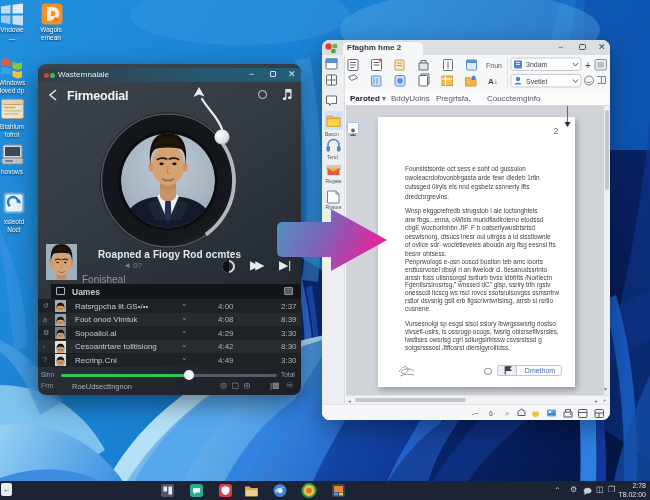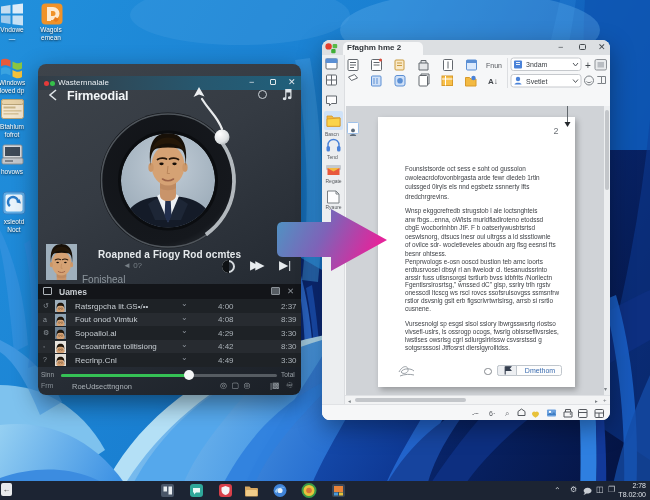--- a/index.html
+++ b/index.html
@@ -129,21 +129,21 @@
       <rect x="3.5" y="4.5" width="17" height="17" rx="2" fill="#eaf4fc"></rect>
       <path d="M8,16 a5,5 0 1 1 8,-4" fill="none" stroke="#2a7bc8" stroke-width="2.4"></path>
       <path d="M17.5,9 l1.5,4.5 l-4.5,-1 z" fill="#2a7bc8"></path>
     </svg>
     <div class="dlab" style="left:-6px;top:218px;width:40px;">xsleotd</div>
     <div class="dlab" style="left:-6px;top:226px;width:40px;">Noct</div>
   </div>
 
   <div id="player" class="abs" style="left:38px;top:64px;width:263px;height:331px;border-radius:8px;overflow:hidden;box-shadow:0 8px 24px rgba(0,0,0,0.45);background:linear-gradient(150deg,#3e444b 0%,#353b43 35%,#272d35 68%,#1a1f26 100%);">
 
-    <div class="abs" style="left:0;top:12px;width:290px;height:14px;background:linear-gradient(90deg,#343d46 0%,#27576e 55%,#1e627f 100%);">
+    <div class="abs" style="left:0;top:4px;width:290px;height:14px;background:linear-gradient(90deg,#343d46 0%,#27576e 55%,#1e627f 100%);">
       <div class="abs" style="left:6px;top:5px;width:5px;height:5px;border-radius:50%;background:#e33a3a;"></div>
       <div class="abs" style="left:12px;top:5px;width:5px;height:5px;border-radius:50%;background:#35c04a;"></div>
       <div class="abs" style="left:20px;top:2px;font-size:8px;color:#e8eef2;">Wasternnalale</div>
       <div class="abs" style="left:211px;top:1px;font-size:9px;color:#dfe7ec;letter-spacing:6px;">−</div>
       <div class="abs" style="left:232px;top:2.5px;width:6px;height:6px;border:1px solid #dfe7ec;border-radius:1px;"></div>
       <div class="abs" style="left:250px;top:1px;font-size:9px;color:#dfe7ec;">✕</div>
     </div>
 
     <svg class="abs" width="10" height="12" viewBox="0 0 10 12" style="left:10px;top:25px;">
         <path d="M8,1 L2,6 L8,11" fill="none" stroke="#dfe4e8" stroke-width="1.6"></path>
@@ -226,21 +226,21 @@
         </svg>
     </div>
     <div class="abs" style="left:44px;top:185px;font-size:10px;font-weight:bold;color:#e6eaed;letter-spacing:0.1px;padding-left:16px;">Roapned a Fiogy Rod ocmtes</div>
     <div class="abs" style="left:44px;top:198px;font-size:10px;color:#8d969d;margin-top:12px;">Fonisheal</div>
     <div class="abs" style="left:85px;top:197px;font-size:8px;color:#777f86;">◄ 0?</div>
     <div class="abs" style="left:184px;top:196px;width:13px;height:13px;border:2px solid #d6dbdf;border-radius:50%;"></div>
     <div class="abs" style="left:184px;top:196px;width:7px;height:13px;border-radius:7px 0 0 7px;background:#0e1114;"></div>
     <div class="abs" style="left:212px;top:194px;font-size:12px;color:#e8ecef;letter-spacing:-4px;">▶▶</div>
     <div class="abs" style="left:241px;top:194px;font-size:12px;color:#e8ecef;">▶<span style="font-size:11px;position:relative;left:0px;top:-0.5px;">|</span></div>
 
-    <div class="abs" style="left:0;top:220px;width:263px;height:15px;background:#131519;">
+    <div class="abs" style="left:13px;top:220px;width:263px;height:15px;background:#131519;">
       <div class="abs" style="left:5px;top:3px;width:9px;height:8px;border:1.2px solid #aeb4ba;border-radius:1px;"></div>
       <div class="abs" style="left:21px;top:3px;font-size:8.5px;color:#c8cdd2;font-weight:bold;">Uames</div>
       <div class="abs" style="left:233px;top:3px;width:9px;height:8px;border:1px solid #8b9197;background:#565c62;border-radius:1px;"></div>
       <div class="abs" style="left:249px;top:2px;font-size:8.5px;color:#8b9197;">✕</div>
     </div>
 
     <div id="plrows" class="abs" style="left:0;top:235px;width:263px;">
       <div class="plrow" style="background:#1e2226;">
           <span class="plg">↺</span>
           <span class="plt"><svg width="11" height="12" viewBox="106 52 48 56">
@@ -373,20 +373,26 @@
         <circle cx="173" cy="24" r="2.2" fill="#4a82d8"></circle>
           <path d="M169.5,29.5 c0,-2.5 7,-2.5 7,0 z" fill="#4a82d8"></path>
         <text x="181" y="28.5" font-size="7" fill="#3c4045">Svetlet</text>
         <path d="M228,24.5 l2.5,3 l2.5,-3" fill="none" stroke="#55595e" stroke-width="1"></path>
         <circle cx="244" cy="25.5" r="4.5" fill="none" stroke="#7b8085"></circle>
           <path d="M241.5,26.5 c1,1.5 4,1.5 5,0" fill="none" stroke="#7b8085"></path>
         <path d="M252.5,21.5 h4 v7 h-4 m0,-7 h-0.5 m4.5,0 h4 v7 h-4" fill="none" stroke="#7b8085"></path>
       </svg>
     </div>
 
+    <div class="abs" style="left:23px;top:51.5px;width:264.5px;height:14.5px;background:#fbfbfc;border-bottom:1px solid #d8dadd;">
+      <div class="abs" style="left:5px;top:3px;font-size:8px;font-weight:bold;color:#17191c;">Paroted <span style="font-weight:normal;color:#6b7075;">▾</span></div>
+      <div class="abs" style="left:46px;top:3px;font-size:8px;color:#55595e;">BddyUoins</div>
+      <div class="abs" style="left:91px;top:3px;font-size:8px;color:#55595e;">Pregrtsfa,</div>
+      <div class="abs" style="left:142px;top:3px;font-size:8px;color:#55595e;">Coucctemginfo</div>
+    </div>
 
     <div id="sidebar" class="abs" style="left:0;top:15.5px;width:23px;height:364.5px;background:#eceef0;border-right:1px solid #dcdee1;">
       <svg width="23" height="180" viewBox="0 0 23 180">
         <g stroke="#63686e" fill="#fdfdfe" stroke-width="1">
           <rect x="4" y="4" width="11" height="10" rx="1"></rect>
             <rect x="4" y="4" width="11" height="3.5" fill="#5b8fd4" stroke="#5b8fd4"></rect>
           <rect x="4.5" y="20" width="10" height="10" rx="1"></rect>
             <line x1="4.5" y1="25" x2="14.5" y2="25"></line>
             <line x1="9.5" y1="20" x2="9.5" y2="30"></line>
           <path d="M4.5,41 h10 v7.5 h-5 l-2,2.2 v-2.2 h-3 z"></path>

